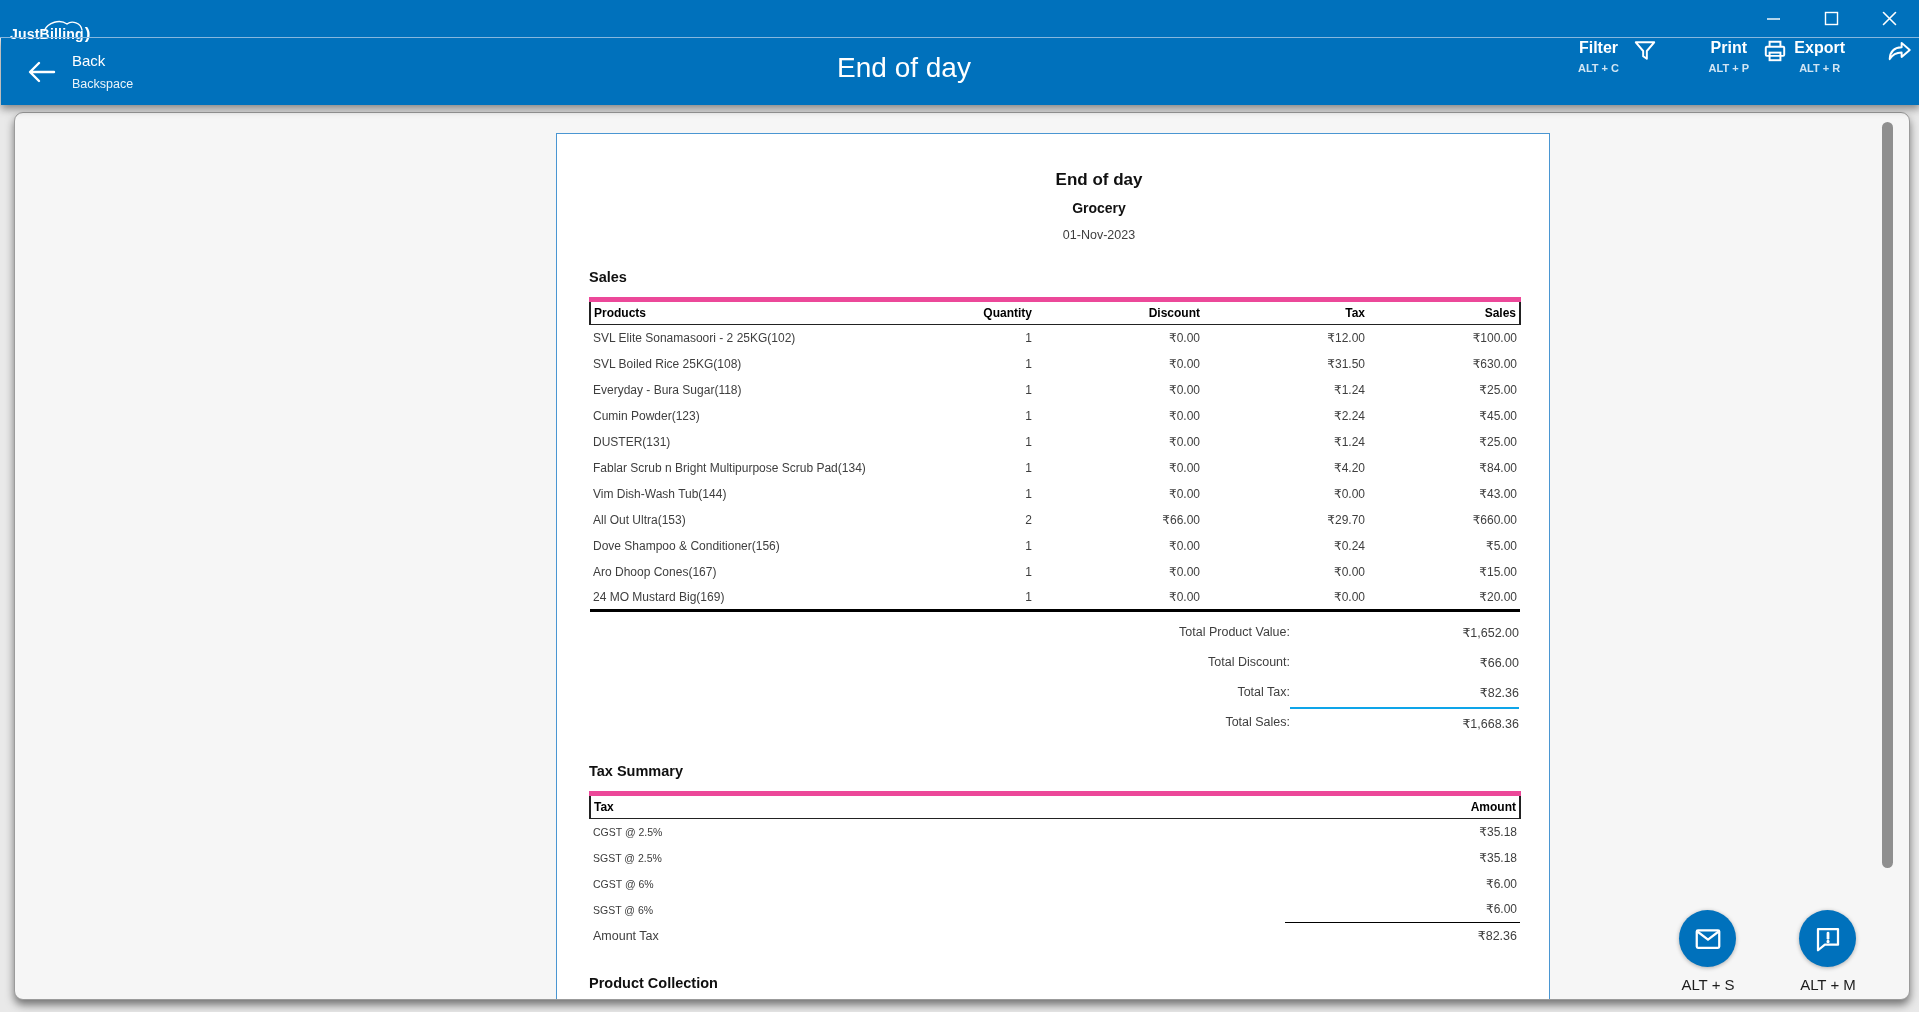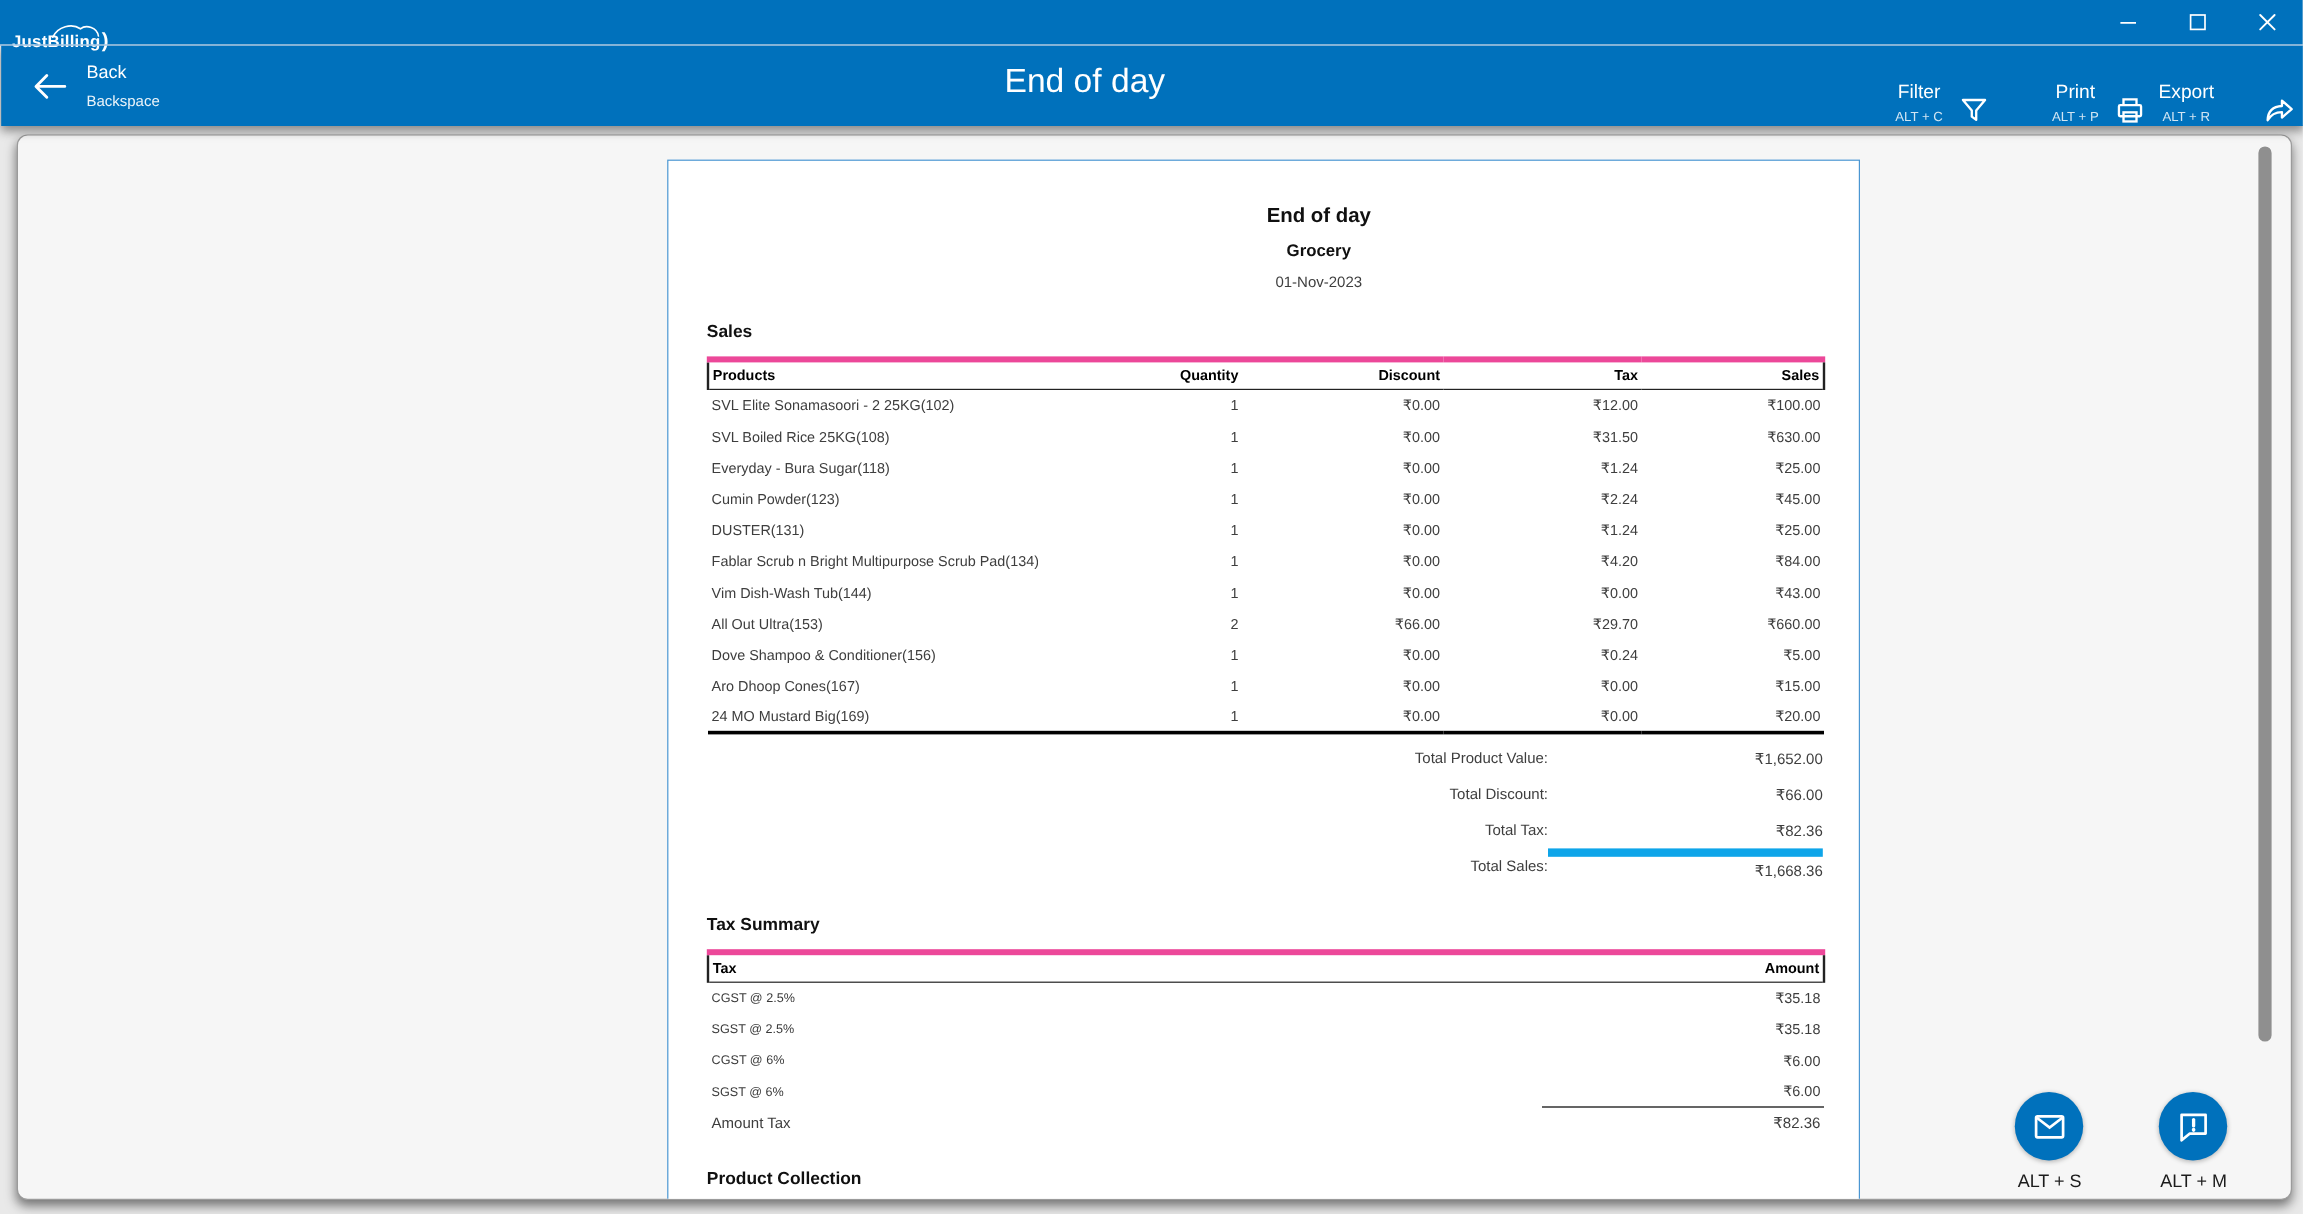--- a/index.html
+++ b/index.html
@@ -27,21 +27,21 @@
   #btn-min{right:128px;} #btn-max{right:70px;} #btn-close{right:12px;}
 
   
   .appbar{position:absolute;left:1px;top:38px;width:100%;height:67px;background:var(--accent);z-index:5;box-shadow:0 4px 8px rgba(0,0,0,.42);padding-left:46px;}
   .back-group{position:absolute;left:26px;top:0;height:67px;display:flex;align-items:center;gap:15px;cursor:pointer;color:#fff;}
   .back-group svg{width:30px;height:26px;display:block;}
   .back-text{display:flex;flex-direction:column;}
   .back-label{font-size:15px;line-height:18px;}
   .back-shortcut{font-size:12.5px;line-height:15px;margin-top:7px;color:rgba(255,255,255,.92);}
   .appbar-title{position:absolute;left:903px;top:14px;transform:translateX(-50%);font-size:28px;font-weight:300;color:#fff;white-space:nowrap;}
-  .action-group{position:absolute;top:0;height:67px;display:flex;align-items:flex-end;gap:13px;cursor:pointer;}
+  .action-group{position:absolute;top:0;height:67px;display:flex;align-items:flex-start;gap:13px;cursor:pointer;font-weight:bold;}
   .action-text{display:flex;flex-direction:column;align-items:center;}
   .action-label{font-size:16px;line-height:19px;color:#fff;}
   .action-shortcut{font-size:11px;line-height:13px;margin-top:5px;color:rgba(255,255,255,.82);}
   .action-icon svg{width:26px;height:26px;display:block;}
   #action-filter{right:262px;} #action-print{right:132px;} #action-export{right:7px;gap:42px;}
 
   
   .workspace{position:absolute;left:0;top:105px;width:100%;height:907px;background:#e9e9e9;}
   .card{position:absolute;left:14px;top:7px;width:1896px;height:888px;background:#f6f6f6;
         border:1px solid #9b9b9b;border-radius:9px;overflow:hidden;
@@ -61,21 +61,21 @@
       border-top:5px solid #ec4899;border-bottom:1px solid #222;overflow:hidden;white-space:nowrap;}
   table.rpt th:first-child{border-left:2px solid #222;}
   table.rpt th:last-child{border-right:2px solid #222;}
   table.rpt td{font-size:12px;color:#3e3e3e;height:26px;padding:0 3px;text-align:right;overflow:hidden;white-space:nowrap;}
   table.rpt .c-left{text-align:left;}
   table.sales tbody tr:last-child td{border-bottom:3px solid #000;}
   .totals{width:930px;margin:5px 0 0 32px;}
   .totals-row{display:flex;justify-content:flex-end;align-items:stretch;height:30px;font-size:12.5px;color:#3e3e3e;}
   .t-label{display:flex;align-items:center;}
   .t-value{width:229px;display:flex;align-items:center;justify-content:flex-end;}
-  .totals-row.grand .t-value{border-top:7px solid #0ea5e9;}
+  .totals-row.grand .t-value{border-top:2px solid #0ea5e9;}
   table.tax td.tax-label{font-size:10.5px;color:#3a3a3a;}
   table.tax tr.total-row td{font-size:12.5px;}
   table.tax tr.total-row td.rule-top{border-top:1px solid #000;}
   table.pay th{border-top:2px solid #111;border-bottom:2px solid #111;}
   table.pay th:first-child{border-left:2px solid #111;}
   table.pay th:last-child{border-right:2px solid #111;}
 
   
   .fab{position:absolute;width:57px;height:57px;border-radius:50%;background:var(--accent);
        display:flex;align-items:center;justify-content:center;cursor:pointer;z-index:8;

